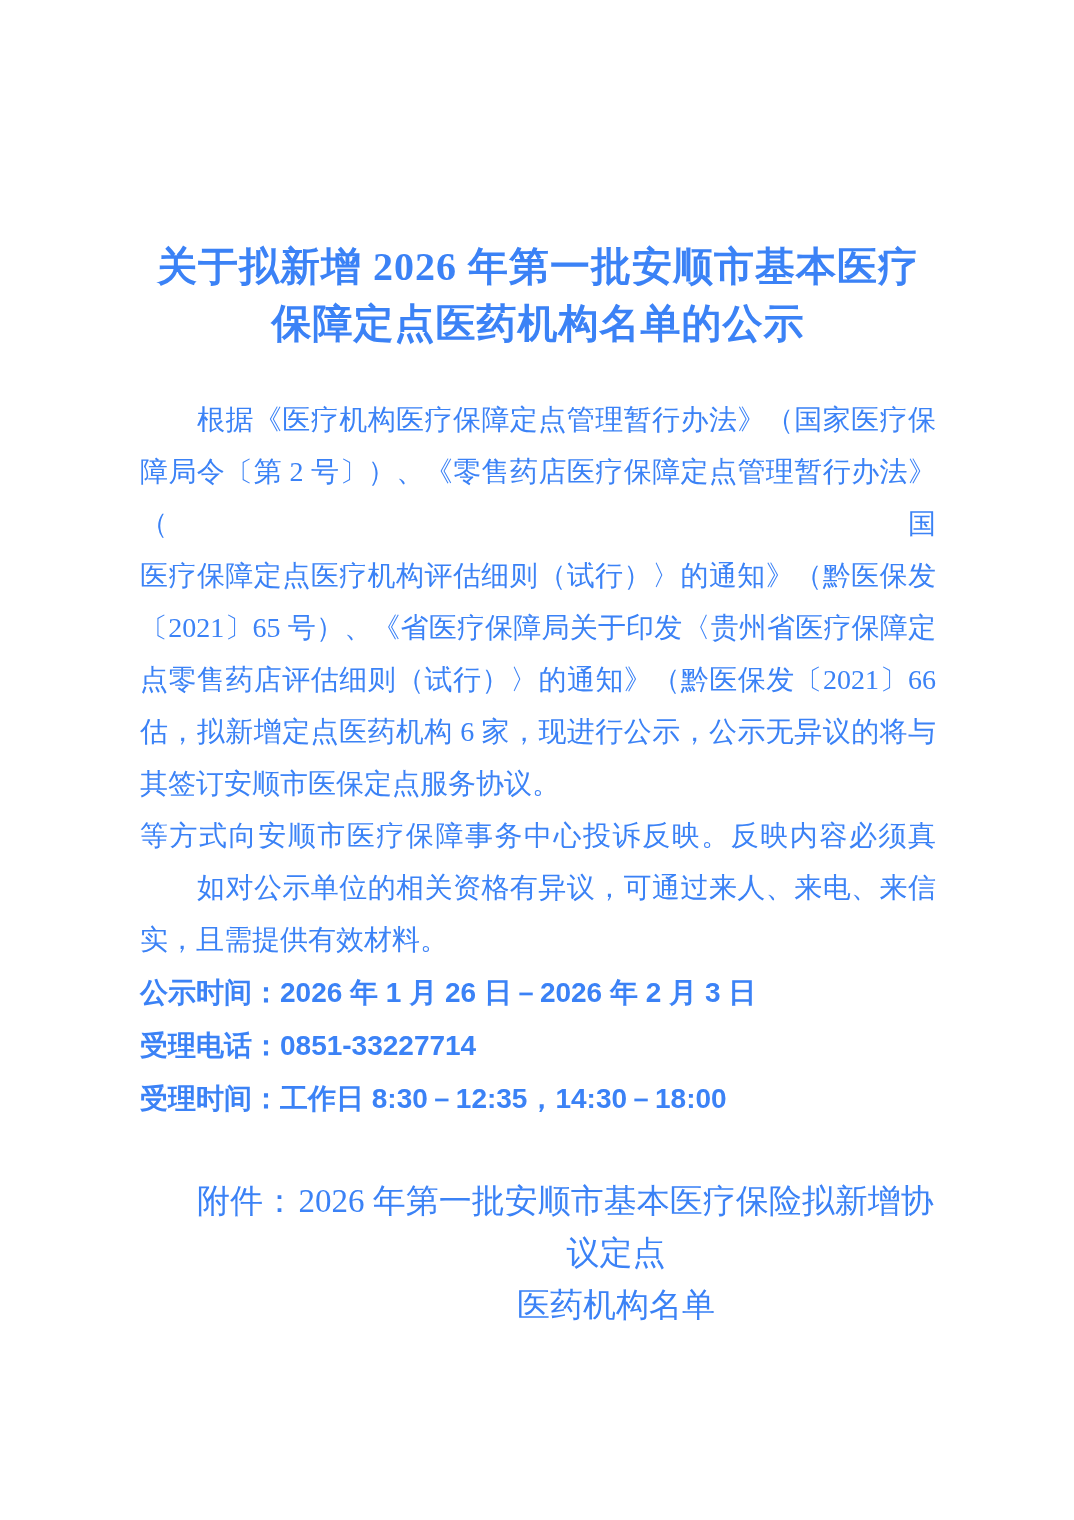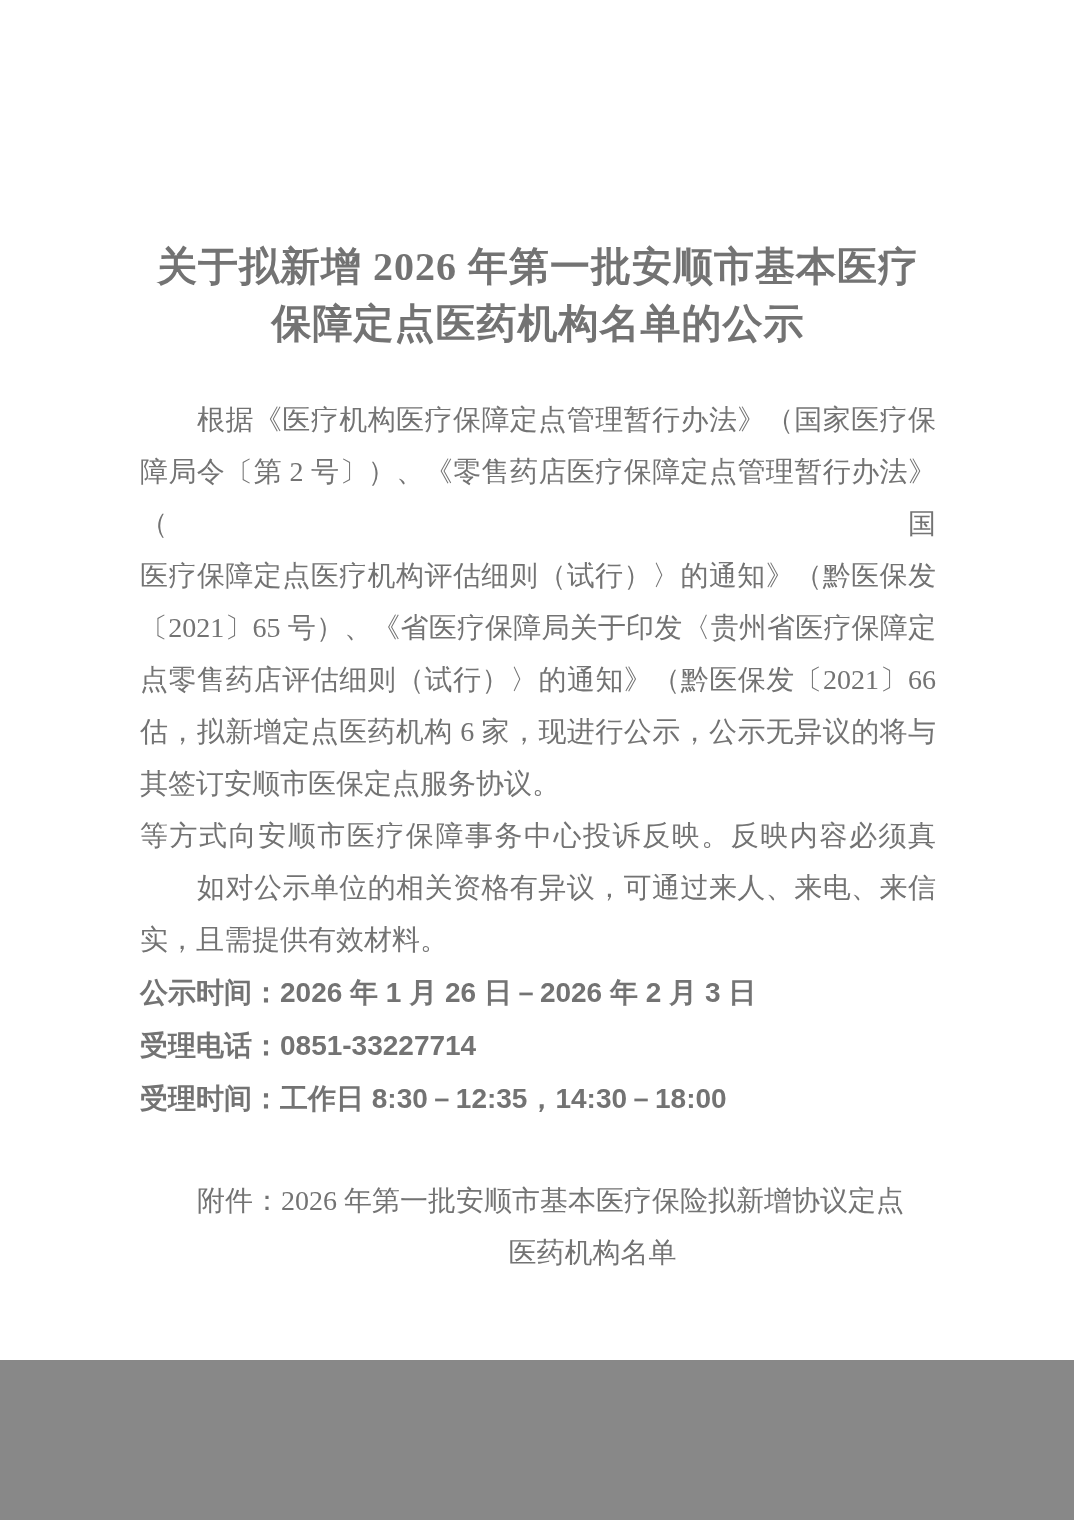--- a/index.html
+++ b/index.html
@@ -3,24 +3,24 @@
 <meta charset="utf-8">
 <style>
   html, body {
     margin: 0;
     padding: 0;
     background: #888;
   }
   .page {
     position: relative;
     width: 1074px;
-    height: 1360px;
+    height: 1520px;
     margin: 0 auto;
     background: #ffffff;
-    color: #737373;
+    color: #3b82f6;
     font-family: "Liberation Serif", "DejaVu Serif", serif;
     overflow: hidden;
     box-sizing: border-box;
   }
   .content {
     position: absolute;
     left: 140px;
     top: 0;
     width: 796px;
   }
@@ -53,21 +53,21 @@
     line-height: 53px;
     font-weight: 700;
     font-family: "Liberation Sans", "DejaVu Sans", sans-serif;
   }
   .spacer {
     height: 50px;
   }
   .attachment {
     margin-left: 57px;
     display: flex;
-    font-size: 28px;
+    font-size: 33px;
     line-height: 52px;
   }
   .att-label {
     white-space: nowrap;
   }
   .att-body div {
     text-align: center;
   }
 </style>
 </head>

